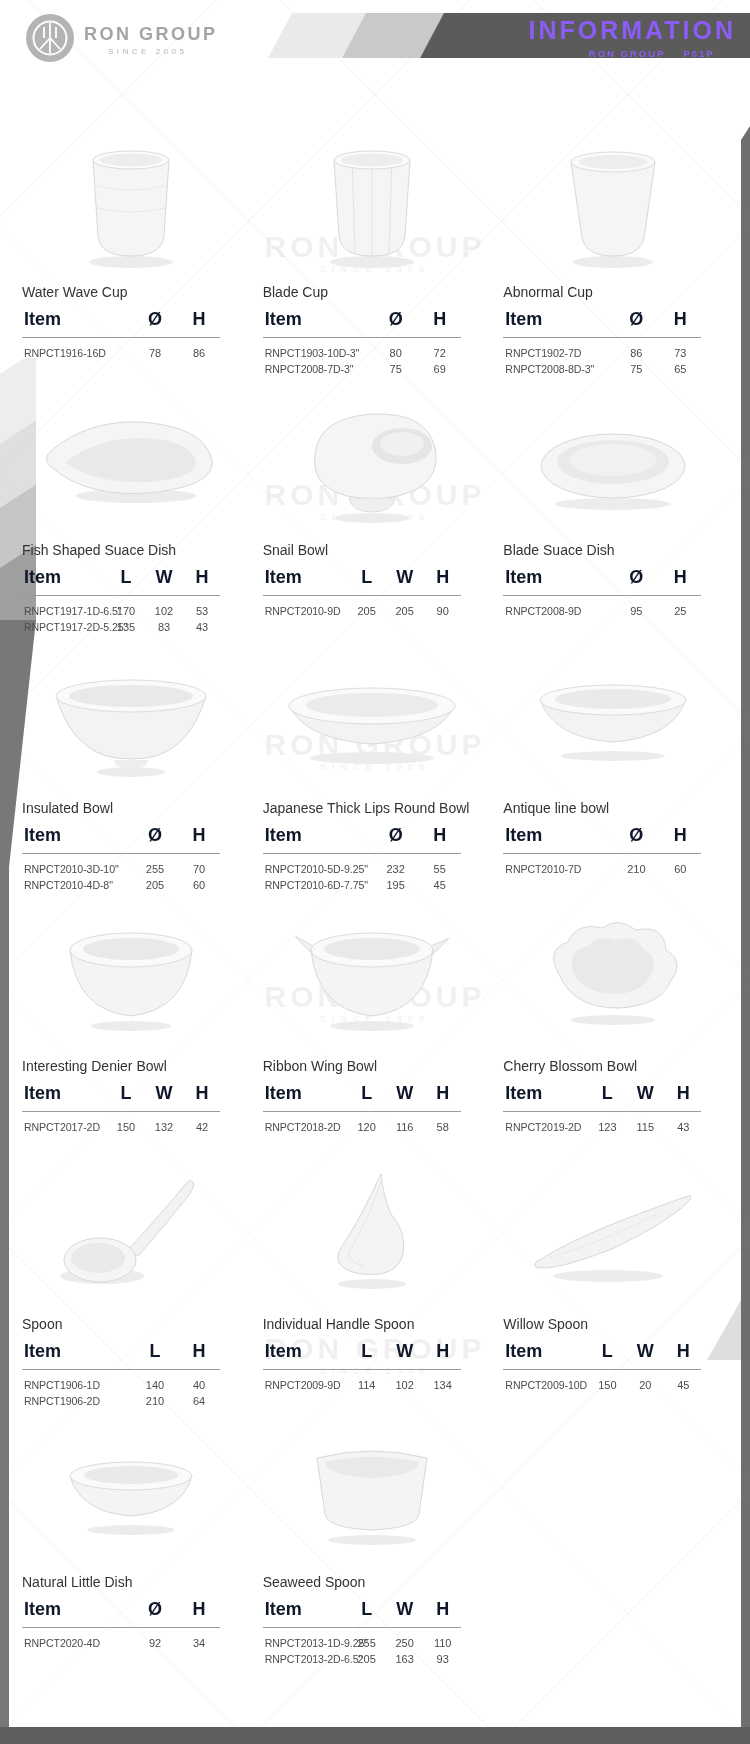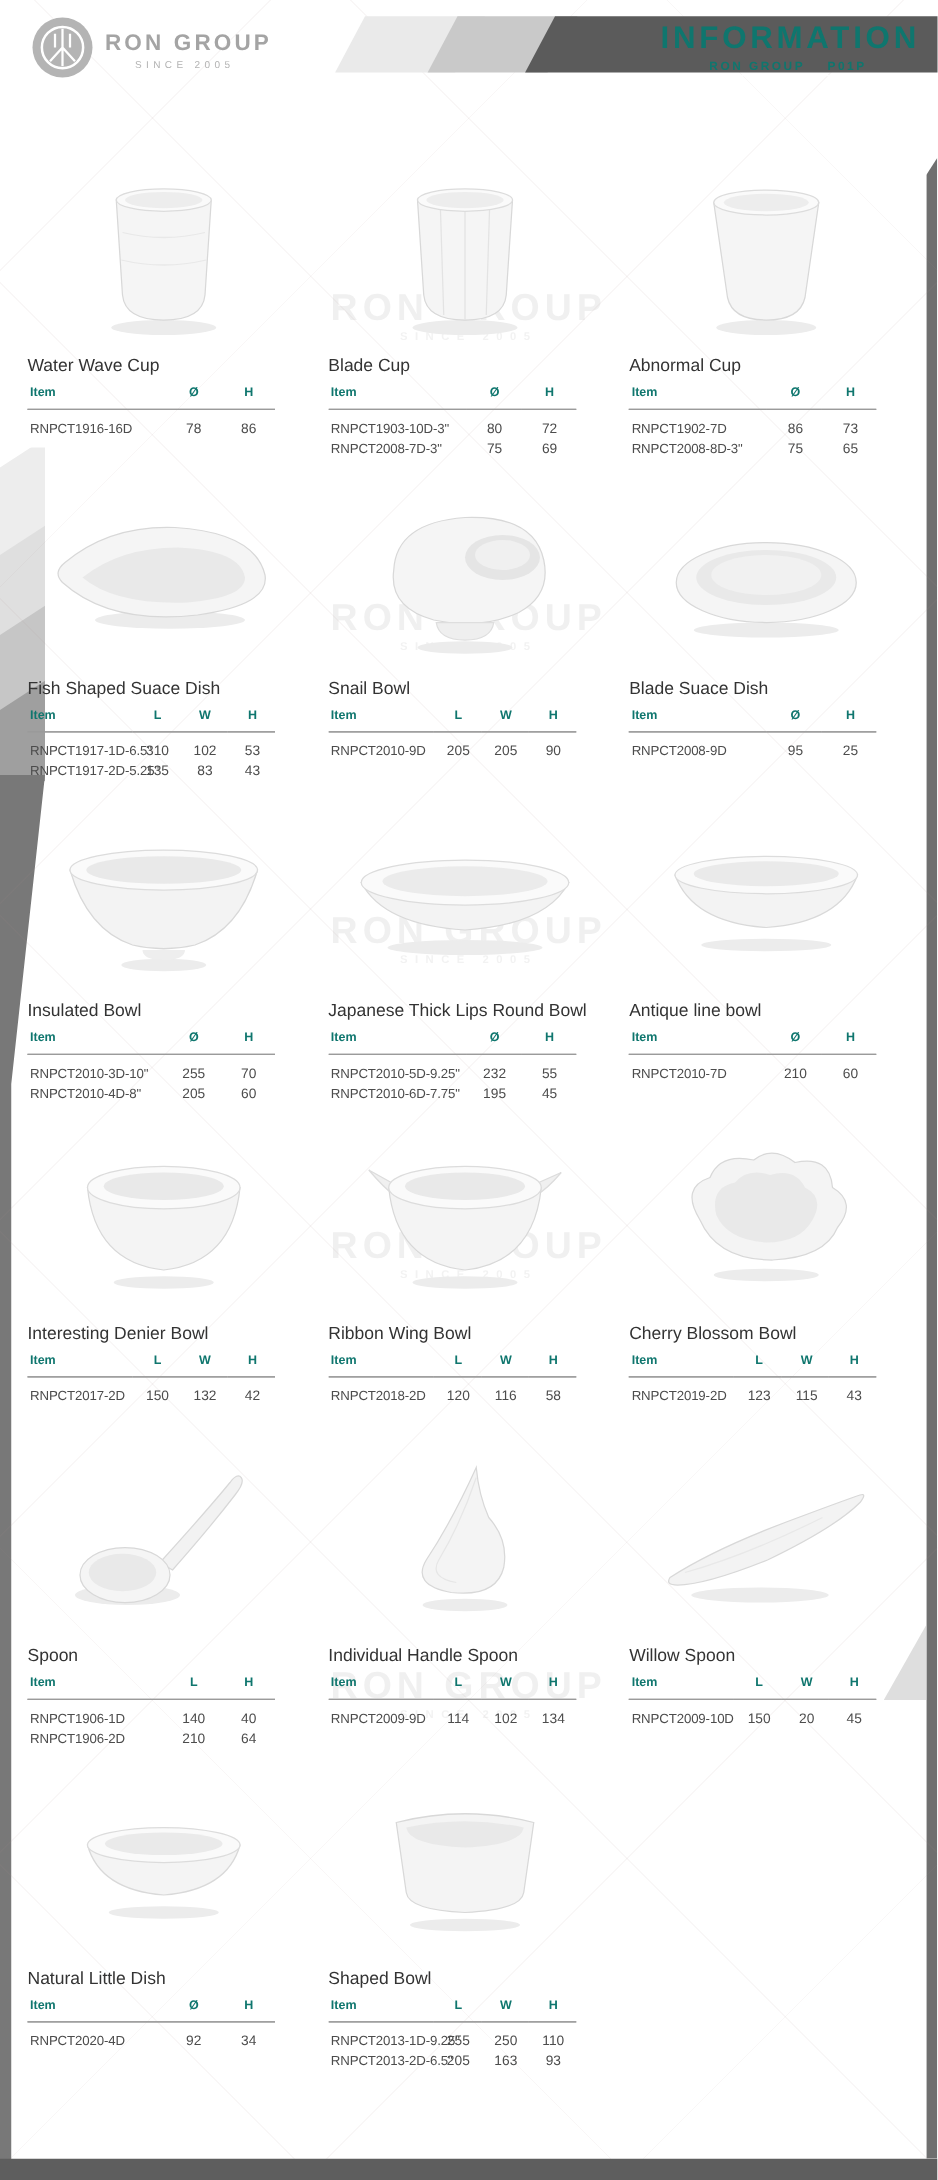--- a/index.html
+++ b/index.html
@@ -17,21 +17,21 @@
   .logo-circle{position:absolute;left:26px;top:14px;width:48px;height:48px;border-radius:50%;
     background:#b4b4b4;display:flex;align-items:center;justify-content:center;}
   .brand{position:absolute;left:84px;top:24px;font-size:18px;font-weight:bold;
     letter-spacing:2.5px;color:#a4a4a4;}
   .since{position:absolute;left:108px;top:47px;font-size:8px;letter-spacing:3.5px;color:#b2b2b2;}
 
   .band{position:absolute;top:13px;height:45px;transform:skewX(-28deg);transform-origin:0 0;}
   .band-light{left:292px;width:96px;background:#eaeaea;}
   .band-mid{left:366px;width:96px;background:#c9c9c9;}
   .band-dark{left:444px;width:340px;background:#5b5b5b;}
-  .banner-text{position:absolute;right:14px;top:17px;text-align:left;color:#0f766e;}
+  .banner-text{position:absolute;right:14px;top:17px;text-align:center;color:#8b5cf6;}
   .banner-title{font-size:25px;font-weight:bold;letter-spacing:3px;line-height:26px;}
   .banner-sub{display:inline-block;margin-top:1px;border-bottom:1px solid #fff;
     padding-bottom:1px;font-size:9.5px;font-weight:bold;letter-spacing:2px;padding-left:39px;}
   .banner-sub .gap{display:inline-block;width:18px;}
 
   
   .ribbon{position:absolute;left:0;top:358px;width:36px;height:268px;overflow:hidden;z-index:2;}
   .ribbon div{position:absolute;left:0;width:36px;transform:skewY(-33deg);transform-origin:0 0;}
   .rb1{top:16px;height:72px;background:#ededed;}
   .rb2{top:86px;height:66px;background:#dfdfdf;}
@@ -51,21 +51,21 @@
   .wm small{display:block;font-size:9px;letter-spacing:6px;color:rgba(110,110,110,.09);}
 
   
   .grid{position:absolute;left:0;top:118px;width:750px;z-index:4;
     display:grid;grid-template-columns:repeat(3,1fr);column-gap:22px;
     padding:0 28px 0 22px;box-sizing:border-box;}
   .cell{height:258px;overflow:visible;}
   .photo{height:156px;display:flex;align-items:flex-end;justify-content:center;}
   .ptitle{font-size:14px;color:#333;margin-top:10px;white-space:nowrap;}
   table.spec{border-collapse:collapse;width:198px;margin-top:9px;table-layout:fixed;}
-  table.spec th{font-size:10px;font-weight:bold;color:#0f766e;text-align:left;
+  table.spec th{font-size:18px;font-weight:bold;color:#0f172a;text-align:left;
     padding:0 0 7px 2px;border-bottom:1.5px solid #9b9b9b;margin-top:13px;}
   table.spec th.num,table.spec td.num{text-align:center;}
   table.spec.cols3 th.num{width:42px;}
   table.spec.cols4 th.num{width:36px;}
   table.spec td{font-size:11px;color:#4c4c4c;padding:2.5px 0 1px 2px;white-space:nowrap;}
   table.spec td.item{font-size:10.6px;letter-spacing:-.1px;overflow:visible;}
   table.spec tbody tr:first-child td{padding-top:9px;margin-top:35px;}
 </style>
 </head>
 <body>
@@ -217,21 +217,21 @@
           <tr>
             <th>Item</th>
             <th class="num">L</th>
             <th class="num">W</th>
             <th class="num">H</th>
           </tr>
         </thead>
         <tbody>
           <tr>
             <td class="item">RNPCT1917-1D-6.5"</td>
-            <td class="num">310</td>
+            <td class="num">170</td>
             <td class="num">102</td>
             <td class="num">53</td>
           </tr>
           <tr>
             <td class="item">RNPCT1917-2D-5.25"</td>
             <td class="num">135</td>
             <td class="num">83</td>
             <td class="num">43</td>
           </tr>
         </tbody>
@@ -590,21 +590,21 @@
       </table>
     </div>
     <div class="cell">
       <div class="photo">
         <svg width="190" height="150" viewBox="0 0 190 150">
           <ellipse cx="95" cy="126" rx="44" ry="5" fill="#ececec"></ellipse>
           <path d="M40 44 Q95 30 150 44 L142 100 Q140 114 95 116 Q50 114 48 100 Z" fill="#f4f4f4" stroke="#d8d8d8"></path>
           <path d="M48 48 Q95 38 142 48 Q140 62 95 64 Q50 62 48 48 Z" fill="#e9e9e9"></path>
         </svg>
       </div>
-      <div class="ptitle">Shaped Bowl</div>
+      <div class="ptitle">Seaweed Spoon</div>
       <table class="spec cols4">
         <thead>
           <tr>
             <th>Item</th>
             <th class="num">L</th>
             <th class="num">W</th>
             <th class="num">H</th>
           </tr>
         </thead>
         <tbody>

